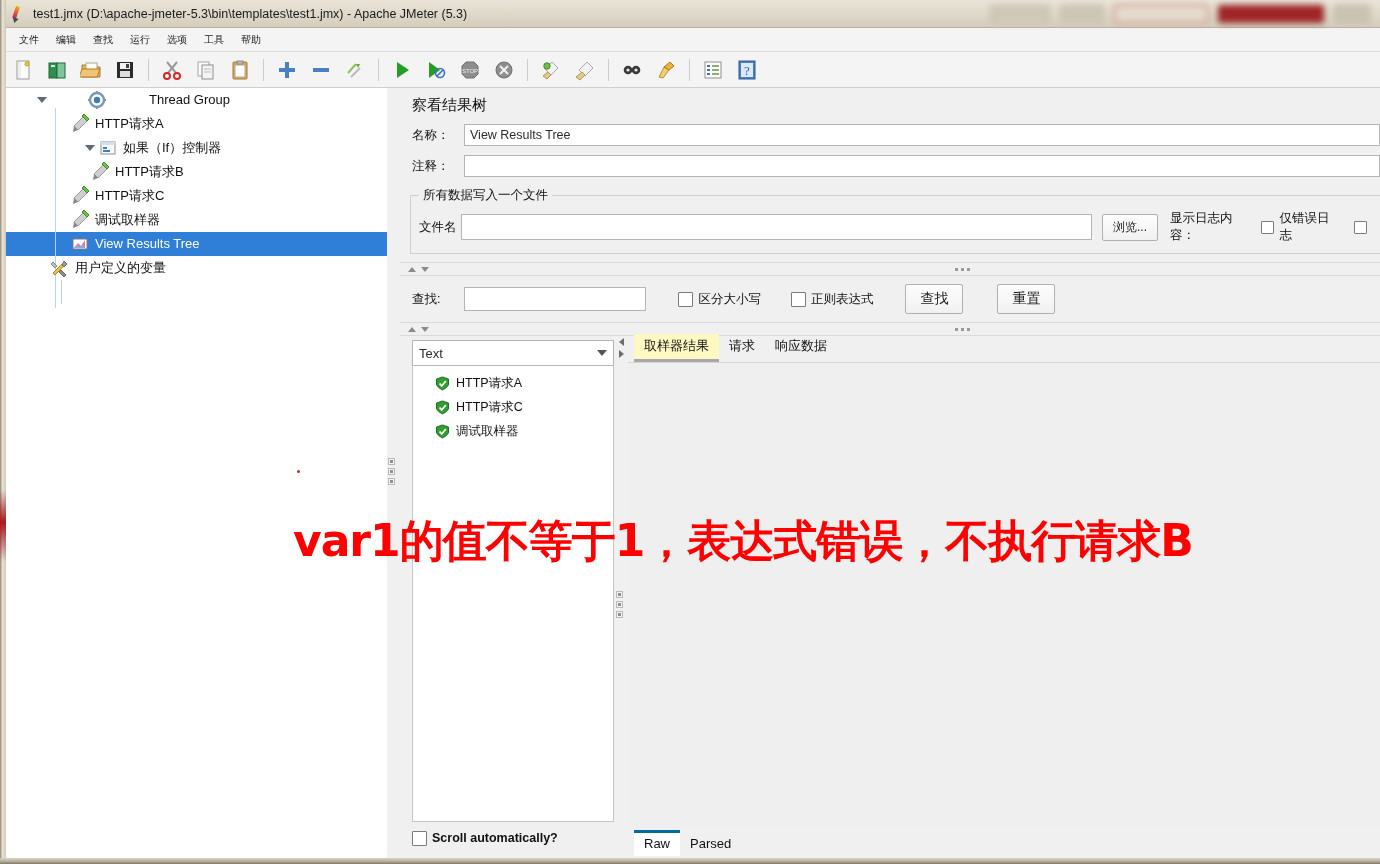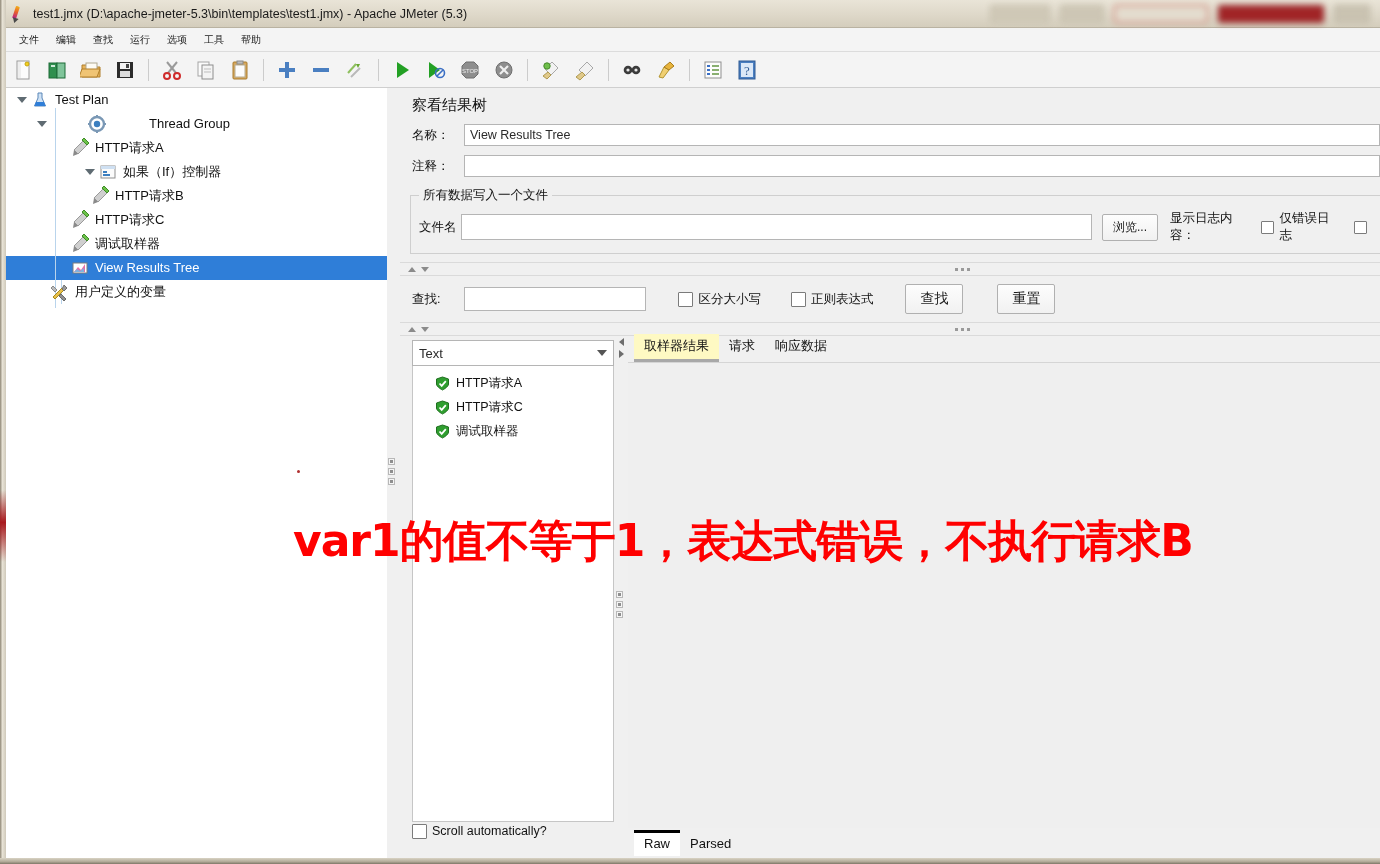--- a/index.html
+++ b/index.html
@@ -212,21 +212,21 @@
     display: flex; align-items: center; justify-content: space-between;
     font-size: 13px; color: #2b2b2b; padding: 0 6px; box-sizing: border-box;
   }
   .combo .caret { width: 0; height: 0; border-left: 5px solid transparent; border-right: 5px solid transparent; border-top: 6px solid #555; }
   .res-list {
     flex: 1; background: #ffffff; border: 1px solid #c6c6c6; border-top: none;
     overflow: hidden; padding-top: 5px;
   }
   .res-item { display: flex; align-items: center; height: 24px; padding-left: 22px; font-size: 12.5px; color: #111; }
   .shield { width: 15px; height: 15px; margin-right: 6px; flex: none; }
-  .scroll-row { display: flex; height: 28px; padding-left: 12px; margin-top: 2px; }
+  .scroll-row { display: flex; align-items: center; height: 28px; padding-left: 12px; margin-top: 2px; font-weight: bold; }
 
   .vsplit-handle {
     position: absolute; width: 9px; display: flex; flex-direction: column;
     align-items: center; justify-content: center; gap: 3px;
   }
   .vsplit-handle i { width: 7px; height: 7px; background: #f5f5f5; border: 1px solid #b8b8b8; display: block; box-sizing: border-box; }
   .vsplit-handle i::after { content: ""; display: block; width: 3px; height: 3px; background: #8f8f8f; margin: 1px auto; }
 
   .res-right { position: absolute; left: 228px; top: 0; right: 0; bottom: 0; }
   .tabs { display: flex; align-items: flex-end; height: 26px; padding-left: 6px; }
@@ -234,21 +234,21 @@
     font-size: 13px; color: #111; padding: 3px 10px 4px 10px;
     background: transparent; border-bottom: 3px solid transparent; cursor: default;
   }
   .tab.active { background: #fef9c3; border-bottom: 3px solid #a8a8a8; }
   .tab-content {
     position: absolute; left: 0; top: 26px; right: 0; bottom: 28px;
     background: #efefef; border-top: 1px solid #d5d5d5;
   }
   .bottom-tabs { position: absolute; left: 0; bottom: 0; right: 0; height: 28px; display: flex; align-items: flex-end; padding-left: 6px; }
   .btab { font-size: 13px; color: #111; padding: 3px 10px 5px 10px; border-top: 3px solid transparent; }
-  .btab.active { background: #ffffff; border-top: 3px solid #000000; }
+  .btab.active { background: #ffffff; border-top: 3px solid #0369a1; }
 
   .collapse-arrows {
     position: absolute; left: 219px; top: 2px; width: 8px;
     display: flex; flex-direction: column; gap: 4px;
   }
   .ca-left { width: 0; height: 0; border-top: 4px solid transparent; border-bottom: 4px solid transparent; border-right: 5px solid #6d6d6d; }
   .ca-right { width: 0; height: 0; border-top: 4px solid transparent; border-bottom: 4px solid transparent; border-left: 5px solid #6d6d6d; }
 
   
   .main-splitter {
@@ -444,32 +444,20 @@
       </svg>
     </div>
   </div>
 
   <div class="main-area">
 
     <div class="tree-panel">
       <div class="guide-line" style="left:49px; top:20px; height:200px;"></div>
       <div class="guide-line" style="left:55px; top:192px; height:24px;"></div>
 
-      <div class="tree-row" style="padding-left:8px;">
-        <div class="tree-toggle">
-            <div class="tri-down"></div>
-          </div>
-        <div class="tree-icon">
-          <svg width="20" height="20" viewBox="0 0 20 20">
-            <path d="M8 3 h4 v5 l3.5 8 h-11 l3.5 -8 z" fill="#cfe2f5" stroke="#5b87b8"></path>
-            <path d="M6 12 h8 l1.5 4 h-11 z" fill="#2f7ed8"></path>
-          </svg>
-        </div>
-        <div class="tree-label">Test Plan</div>
-      </div>
 
       <div class="tree-row" style="padding-left:28px;gap:37px;">
         <div class="tree-toggle">
             <div class="tri-down"></div>
           </div>
         <div class="tree-icon">
           <svg width="20" height="20" viewBox="0 0 20 20">
             <circle cx="10" cy="10" r="7" fill="none" stroke="#7a98b5" stroke-width="2.4"></circle>
             <circle cx="10" cy="10" r="3.2" fill="#3c7fc0"></circle>
             <rect x="9" y="1" width="2" height="3" fill="#7a98b5"></rect>

